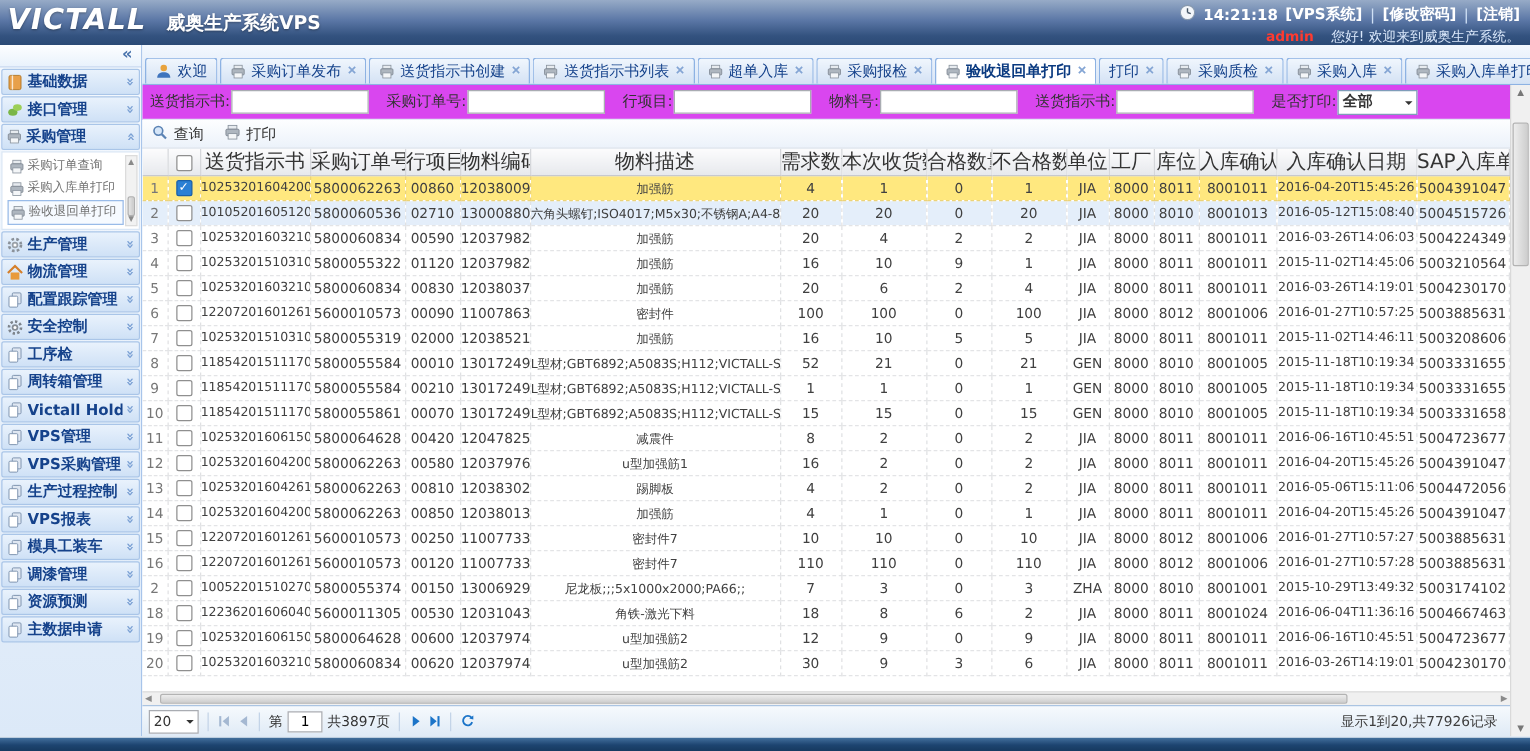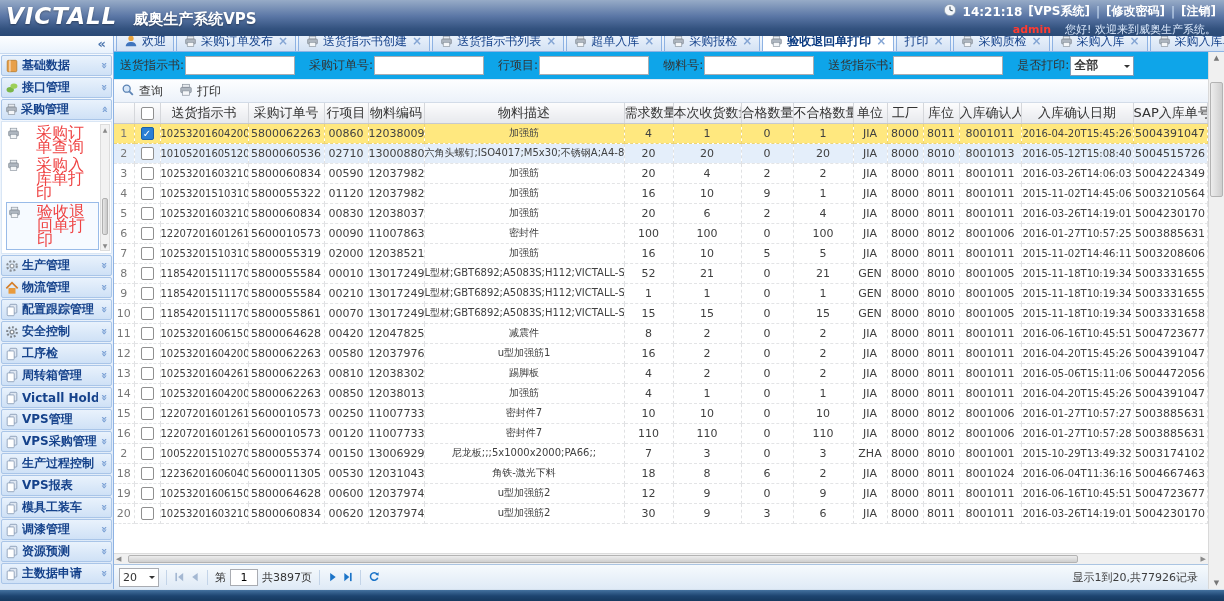--- a/index.html
+++ b/index.html
@@ -25,40 +25,40 @@
 
 .sidebar{width:114px;flex:none;background:linear-gradient(#f5f9fe,#dcE9f8);border-right:1px solid #8db2e3;display:flex;flex-direction:column;overflow:hidden;}
 .sb-collapse{height:18px;flex:none;text-align:right;padding:0 7px;color:#4a74ad;font-weight:bold;font-size:13px;line-height:16px;background:linear-gradient(#fdfeff,#e9f2fc);border-bottom:1px solid #c6d8ef;cursor:pointer;}
 .sb-groups{flex:1;overflow:hidden;padding:1px;}
 .sb-group{height:21px;margin-bottom:1px;background:linear-gradient(#e9f2fc,#cfe1f6);border:1px solid #a9c5e8;border-radius:2px;display:flex;align-items:center;gap:3px;padding:0 3px;color:#15428b;font-weight:bold;font-size:12px;cursor:pointer;white-space:nowrap;overflow:hidden;}
 .sb-group .sb-lbl{flex:1;overflow:hidden;}
 .sb-chev{color:#7aa0d4;font-size:11px;transform:rotate(90deg);flex:none;font-weight:bold;}
 .sb-chev.up{transform:rotate(-90deg);}
 .sb-ic{flex:none;display:inline-flex;align-items:center;}
 .sb-sub{position:relative;background:#fff;border:1px solid #d9e6f5;margin-bottom:1px;padding:2px 12px 3px 4px;}
-.sb-item{display:flex;gap:16px;padding:2px 1px;color:#ef4444;font-size:16px;line-height:14px;cursor:pointer;align-items:flex-start;}
+.sb-item{display:flex;gap:2px;padding:2px 1px;color:#737373;font-size:10px;line-height:14px;cursor:pointer;align-items:flex-start;}
 .sb-item .sb-ic{margin-top:1px;}
 .sb-item.active{border:1px solid #99bbe8;background:#f6faff;}
 .sb-sub-scroll{position:absolute;top:2px;bottom:2px;right:1px;width:10px;background:#f2f2f2;border:1px solid #dcdcdc;font-size:6px;color:#8a8a8a;text-align:center;}
 .ssu{position:absolute;top:1px;left:0;right:0;}
 .ssd{position:absolute;bottom:1px;left:0;right:0;}
 .sst{position:absolute;top:58%;height:30%;left:1px;right:1px;background:linear-gradient(90deg,#e6e6e6,#c8c8c8);border:1px solid #b0b0b0;border-radius:2px;}
 
 
 .main{flex:1;display:flex;flex-direction:column;min-width:0;background:#fff;}
 
 
-.tabbar{height:16px;flex:none;background:linear-gradient(#f3f8fe,#d9e6f7);border-bottom:1px solid #8db2e3;display:flex;align-items:flex-end;padding:2px 0 0 2px;gap:2px;overflow:hidden;}
+.tabbar{height:32px;flex:none;background:linear-gradient(#f3f8fe,#d9e6f7);border-bottom:1px solid #8db2e3;display:flex;align-items:flex-end;padding:2px 0 0 2px;gap:2px;overflow:hidden;font-family:Liberation Mono, monospace;}
 .tab{height:21px;border:1px solid #8db2e3;border-bottom:none;border-radius:3px 3px 0 0;background:linear-gradient(#f0f6fd,#d4e2f4);display:flex;align-items:center;gap:4px;padding:0 7px;color:#15428b;white-space:nowrap;font-size:12px;cursor:pointer;}
 .tab.active{background:#fff;font-weight:bold;margin-bottom:-1px;height:22px;border-bottom:1px solid #fff;color:#0a3a80;}
 .tab .close{color:#84a5d4;font-weight:bold;font-size:12px;line-height:10px;margin-left:1px;cursor:pointer;}
 .tab .tic{display:inline-flex;align-items:center;}
 
 
-.filterbar{height:28px;flex:none;display:flex;align-items:center;padding:0 6px;background:#0ea5e9;border-bottom:1px solid #e2eaf4;font-size:12px;color:#333;white-space:nowrap;}
+.filterbar{height:28px;flex:none;display:flex;align-items:center;padding:0 6px;background:#d946ef;border-bottom:1px solid #e2eaf4;font-size:12px;color:#333;white-space:nowrap;}
 .f-group{display:flex;align-items:center;margin-right:14px;}
 .f-lbl{margin-right:1px;}
 .f-input{width:110px;height:19px;border:1px solid #a9acb2;font-size:11px;padding:0 3px;font-family:inherit;}
 .f-select{width:64px;height:20px;border:1px solid #7f9db9;background:#fff;display:inline-flex;align-items:center;justify-content:space-between;padding:0 3px;cursor:pointer;font-weight:bold;font-size:12px;}
 .dd-arr{width:0;height:0;border:3.5px solid transparent;border-top-color:#333;margin-top:4px;}
 
 
 .toolbar{height:23px;flex:none;display:flex;align-items:center;gap:16px;padding:0 7px;background:linear-gradient(#fdfeff,#ecf2fa);border-bottom:1px solid #d3dce8;}
 .tb-btn{display:flex;align-items:center;gap:4px;color:#333;cursor:pointer;font-size:12px;}
 
@@ -66,21 +66,21 @@
 .panel{flex:1;display:flex;min-height:0;}
 .panel-left{flex:1;display:flex;flex-direction:column;min-width:0;}
 .vscroll{width:16px;flex:none;background:#f0f0f0;border-left:1px solid #d9d9d9;position:relative;font-size:7px;color:#777;text-align:center;}
 .vs-up{position:absolute;top:2px;left:0;right:0;}
 .vs-down{position:absolute;bottom:2px;left:0;right:0;}
 .vs-thumb{position:absolute;top:30px;height:115px;left:1px;right:1px;background:linear-gradient(90deg,#ededed,#cecece);border:1px solid #b3b3b3;border-radius:2px;}
 
 
 .grid{flex:1;overflow:hidden;background:#fff;}
 table.gtable{border-collapse:collapse;table-layout:fixed;width:1093px;}
-.th{height:20px;background:linear-gradient(#fcfcfd,#e7e9ed);border-right:1px solid #d5d7db;border-bottom:1px solid #c7c9ce;font-size:13px;color:#333;font-weight:normal;text-align:center;white-space:nowrap;overflow:hidden;cursor:pointer;}
+.th{height:20px;background:linear-gradient(#fcfcfd,#e7e9ed);border-right:1px solid #d5d7db;border-bottom:1px solid #c7c9ce;font-size:16px;color:#333;font-weight:normal;text-align:center;white-space:nowrap;overflow:hidden;cursor:pointer;}
 .td{height:20px;font-size:11px;color:#404040;text-align:center;border-right:1px dashed #e0e1e3;border-bottom:1px dashed #e3e4e6;white-space:nowrap;overflow:hidden;background:#fff;}
 .td.rn{color:#777;}
 tr.row.sel .td{background:#ffe87f;border-bottom-color:#ecd378;border-right-color:#ecd378;}
 tr.row.hov .td{background:#e4eefa;}
 .td.c0,.td.c13{font-size:10px;}
 .td.c4{font-size:10px;}
 .cb{display:inline-block;width:13px;height:13px;border:1px solid #8f8f8f;background:#fff;border-radius:2px;line-height:12px;font-size:10px;text-align:center;vertical-align:middle;cursor:pointer;}
 .cb.on{background:#2a7fd4;border-color:#1a5fa8;color:#fff;font-weight:bold;}
 
 

